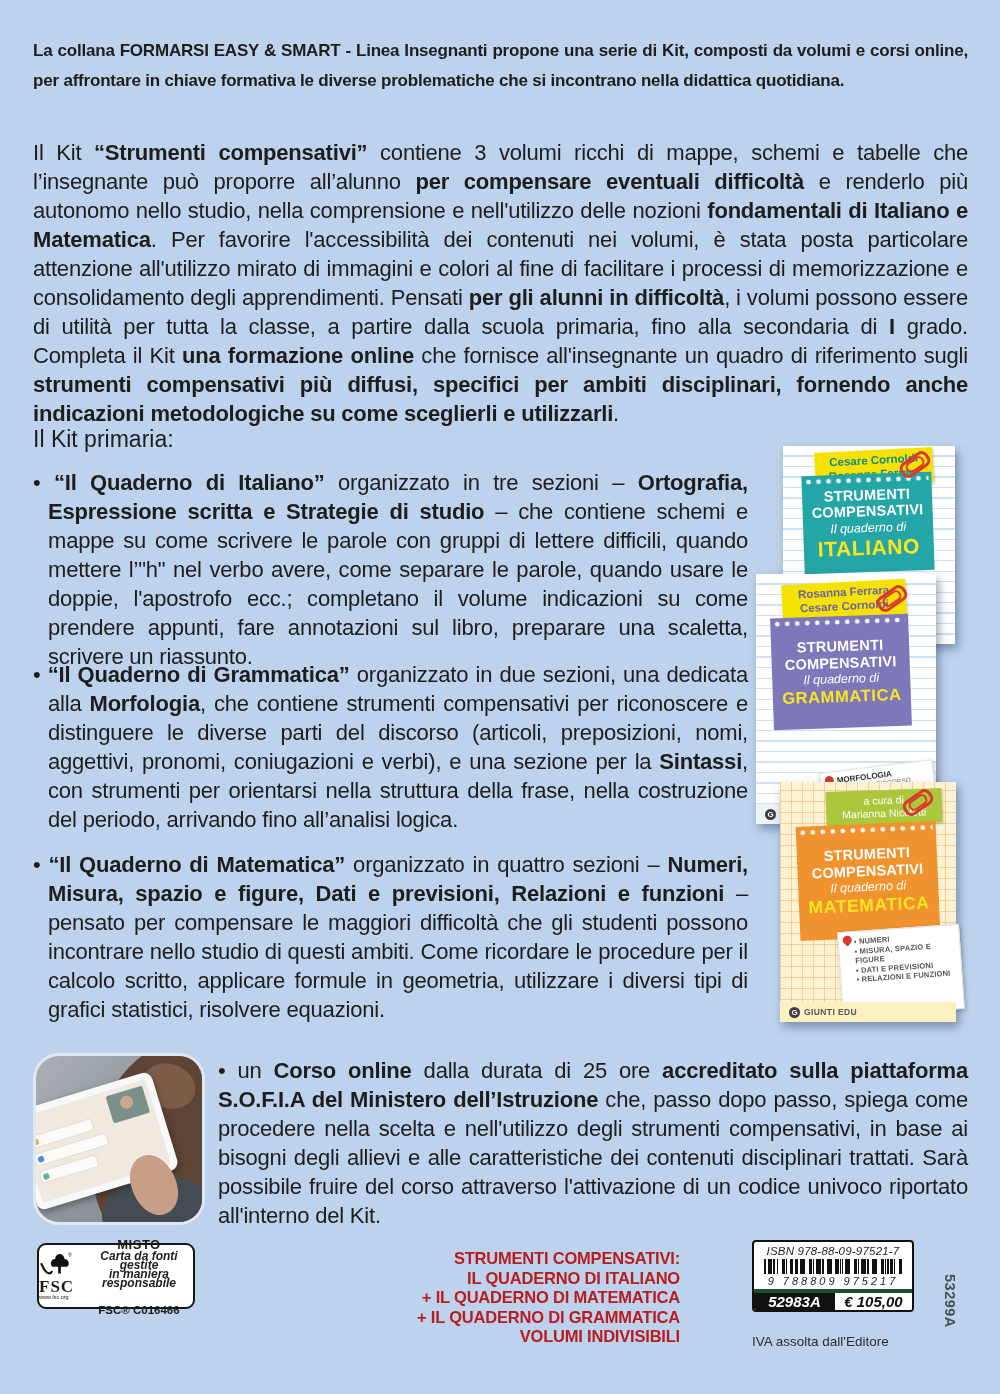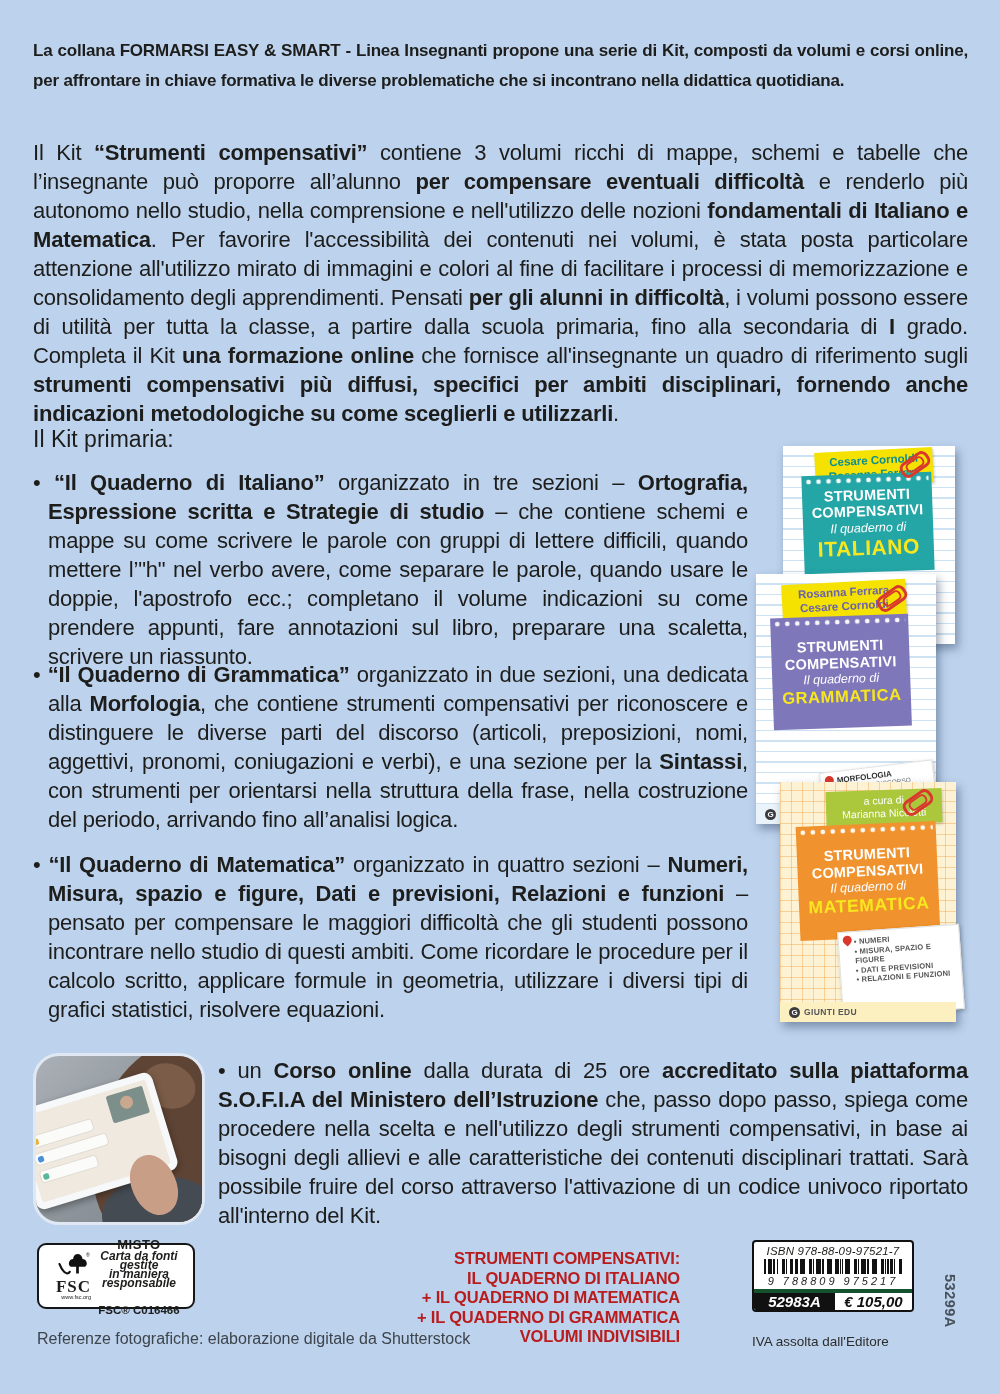--- a/index.html
+++ b/index.html
@@ -73,21 +73,21 @@
   .row{position:absolute;left:6px;height:11px;background:#fbfbfa;border-radius:3px;box-shadow:0 0 0 1px rgba(0,0,0,.06);}
   .row .dot{position:absolute;left:2px;top:2.5px;width:6px;height:6px;border-radius:2px;}
   .thumb{position:absolute;right:5px;top:5px;width:38px;height:28px;background:#7d8f8a;border-radius:2px;}
   .thumb::after{content:"";position:absolute;left:12px;top:5px;width:13px;height:13px;background:#caa78f;border-radius:50%;}
   .hand{position:absolute;right:26px;bottom:6px;width:44px;height:62px;background:#c89e87;border-radius:48%;transform:rotate(-24deg);}
   #course-par{top:1056px;left:218px;width:750px;}
 
   
   #fsc-box{position:absolute;left:37px;top:1243px;width:158px;height:66px;background:#fff;border:2px solid #161616;border-radius:9px;
     display:flex;align-items:center;box-sizing:border-box;}
-  .fsc-left{width:52px;text-align:right;position:relative;}
+  .fsc-left{width:52px;text-align:left;position:relative;}
   .fsc-brand{font-family:"Liberation Serif",serif;font-size:17px;font-weight:700;letter-spacing:1px;line-height:14px;margin-top:-2px;}
   .fsc-url{font-size:5.5px;color:#222;}
   .fsc-right{flex:1;text-align:center;padding-right:6px;}
   .fsc-grade{font-size:13px;font-weight:700;letter-spacing:.5px;}
   .fsc-line{font-size:12px;font-weight:700;line-height:9px;font-style:italic;}
   .fsc-code{font-size:11.5px;font-weight:700;margin-top:16px;}
   #kit-contents{position:absolute;left:350px;top:1249px;width:330px;text-align:right;
     font-weight:700;font-size:16.5px;line-height:19.5px;color:#b91c1c;letter-spacing:-0.2px;}
   #barcode-box{position:absolute;left:752px;top:1240px;width:162px;height:72px;background:#fff;border:2px solid #111;
     border-radius:4px;box-sizing:border-box;display:flex;flex-direction:column;overflow:hidden;font-style:italic;}
@@ -234,16 +234,15 @@
     <div class="price-row">
       <div class="code-cell">52983A</div>
       <div class="price-cell">€ 105,00</div>
     </div>
   </div>
   <div id="vat-note">IVA assolta dall'Editore</div>
 
   <div id="side-code">53299A</div>
 
   <div id="credits">
-      <div>Referenze fotografiche: elaborazione digitale da Shutterstock</div>
     </div>
 
 </div>
 
 </body></html>

